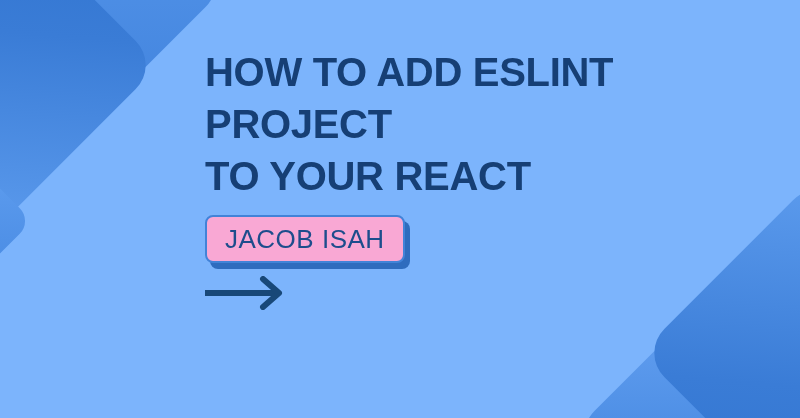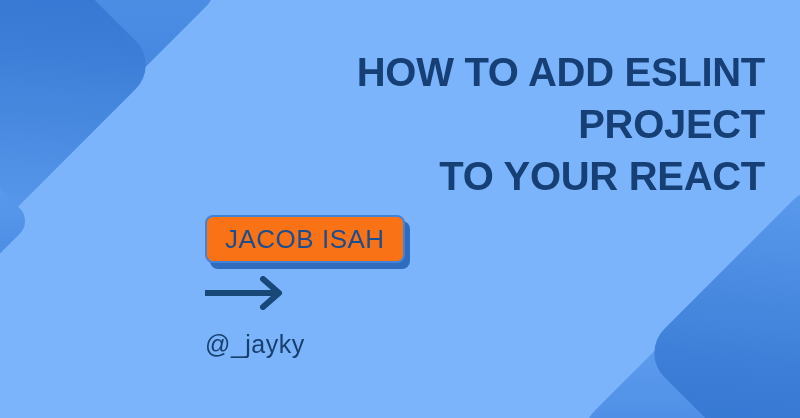--- a/index.html
+++ b/index.html
@@ -48,21 +48,21 @@
     width:70px; height:70px;
     left:-52px; top:186px;
     border-radius:18px;
     background:linear-gradient(135deg,#5d9cee 0%,#4a8ce4 100%);
   }
 
   
   #content {
     position:absolute;
     left:205px; top:0;
-    width:560px; height:414px;text-align:right;
+    width:560px; height:414px;
   }
 
   #title {
     position:absolute;
     top:46px; left:0;
     width:560px;
     font-size:40px;
     font-weight:bold;
     line-height:52px;
     letter-spacing:-0.3px;
@@ -73,21 +73,21 @@
 
   
   #author-badge {
     position:absolute;
     left:0; top:215px;
     display:inline-flex;
     align-items:center;
     justify-content:center;
     padding:0 18px;
     height:48px;
-    background:#f97316;
+    background:#f9a8d4;
     border:2px solid #4283d8;
     border-radius:8px;
     box-shadow:5px 6px 0 0 #2f6cbe;
     color:#1d4d8c;
     font-size:26px;
     letter-spacing:0.5px;
     white-space:nowrap;
   }
 
   
@@ -128,16 +128,15 @@
       <span>JACOB ISAH</span>
     </div>
 
     <span id="arrow-icon">
       <svg width="85" height="34" viewBox="0 0 85 34" xmlns="http://www.w3.org/2000/svg">
         <line x1="0" y1="17" x2="72" y2="17" stroke="#184878" stroke-width="6" stroke-linecap="square"></line>
         <polyline points="58,3 74,17 58,31" fill="none" stroke="#184878" stroke-width="6" stroke-linecap="round" stroke-linejoin="round"></polyline>
       </svg>
     </span>
 
-    <div id="handle">@_jayky</div>
 
   </div>
 </div>
 
 </body></html>

